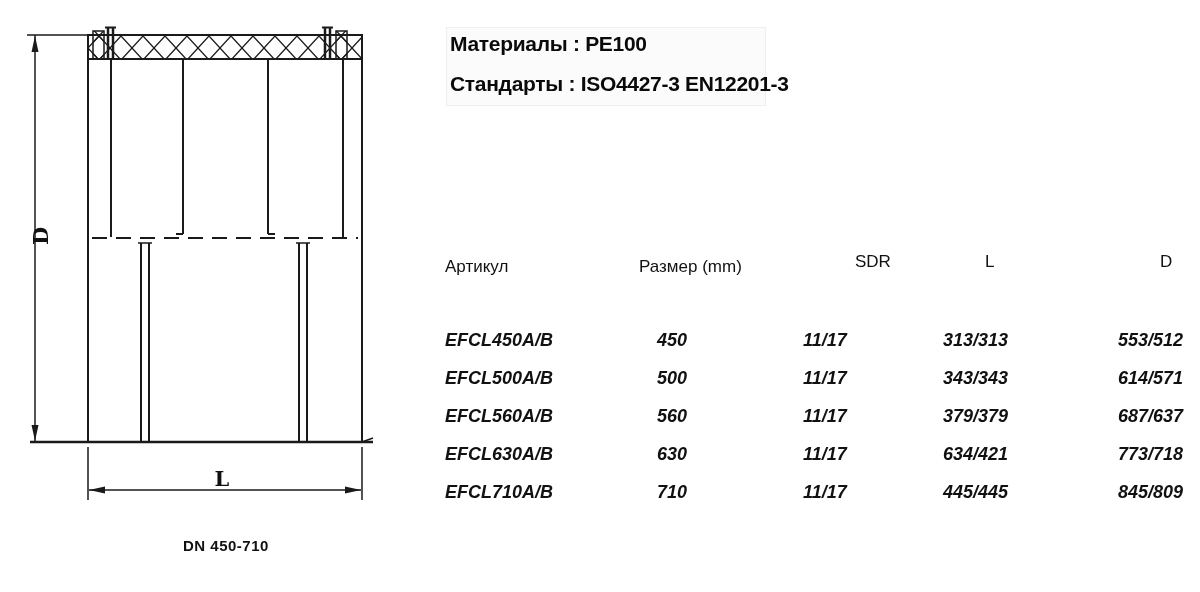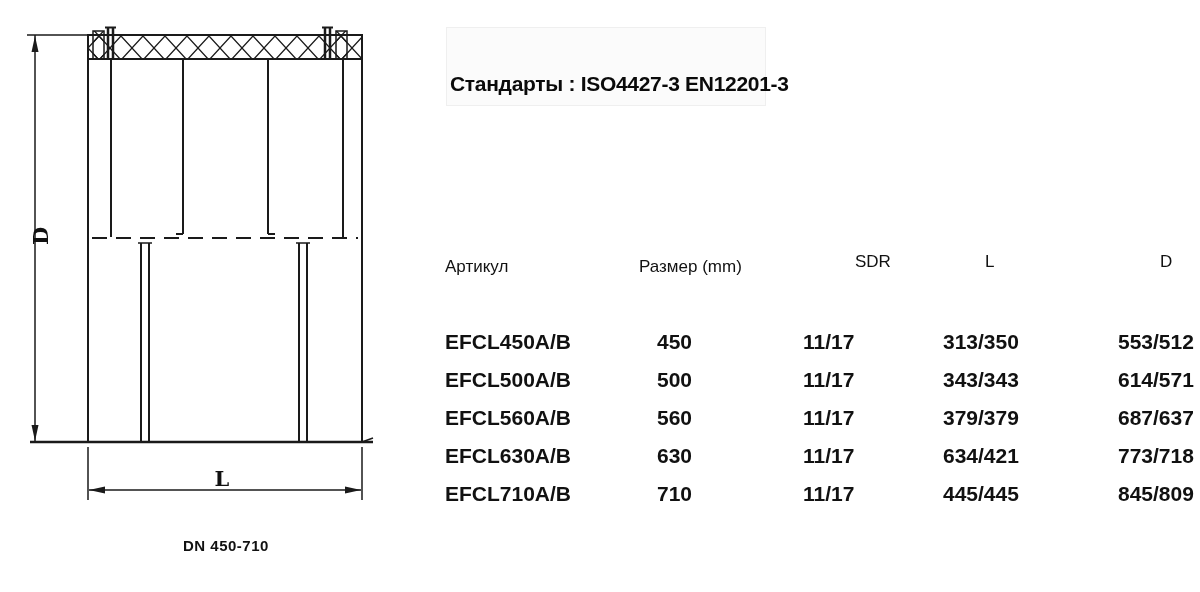--- a/index.html
+++ b/index.html
@@ -21,21 +21,21 @@
   .info-line{
     position:absolute;left:450px;font-size:21px;font-weight:700;
     letter-spacing:-0.3px;color:#0a0a0a;white-space:nowrap;
   }
   .info-line.l1{top:32px;}
   .info-line.l2{top:72px;}
   
   .t-row{position:absolute;left:0;width:948px;height:24px;}
   .cell{position:absolute;top:0;white-space:nowrap;color:#111;}
   .t-head .cell{font-size:17px;font-weight:400;}
-  .t-data .cell{font-size:21px;font-weight:700;}
+  .t-data .cell{font-size:18px;font-weight:700;font-style:italic;}
   .raised{top:-5px;margin-left:42px;}
   .c1{left:445px;}
   .c2h{left:639px;}
   .c2{left:657px;}
   .c3h{left:813px;}
   .c3{left:803px;}
   .c4{left:943px;}
   .c5{left:1118px;}
   
   .dim-letter{font-family:"DejaVu Serif",serif;font-size:21px;font-weight:700;fill:#111;}
@@ -109,36 +109,37 @@
         <polygon points="89,490 105,486.5 105,493.5" fill="#1a1a1a"></polygon>
         <polygon points="361,490 345,486.5 345,493.5" fill="#1a1a1a"></polygon>
         <text class="dim-letter" x="222" y="486" text-anchor="middle">L</text>
       </g>
     </svg>
 
     <div class="drawing-caption">DN 450-710</div>
   </div>
 
   <div class="info-box"></div>
+  <div class="info-line l1">Материалы : PE100</div>
   <div class="info-line l2">Стандарты : ISO4427-3 EN12201-3</div>
 
   <div>
     <div class="t-row t-head" style="top:257px">
       <span class="cell c1">Артикул</span>
       <span class="cell c2h">Размер (mm)</span>
       <span class="cell c3h raised">SDR</span>
       <span class="cell c4 raised">L</span>
       <span class="cell c5 raised">D</span>
     </div>
 
     <div class="t-row t-data" style="top:330px">
       <span class="cell c1">EFCL450A/B</span>
       <span class="cell c2">450</span>
       <span class="cell c3">11/17</span>
-      <span class="cell c4">313/350</span>
+      <span class="cell c4">313/313</span>
       <span class="cell c5">553/512</span>
     </div>
 
     <div class="t-row t-data" style="top:368px">
       <span class="cell c1">EFCL500A/B</span>
       <span class="cell c2">500</span>
       <span class="cell c3">11/17</span>
       <span class="cell c4">343/343</span>
       <span class="cell c5">614/571</span>
     </div>

